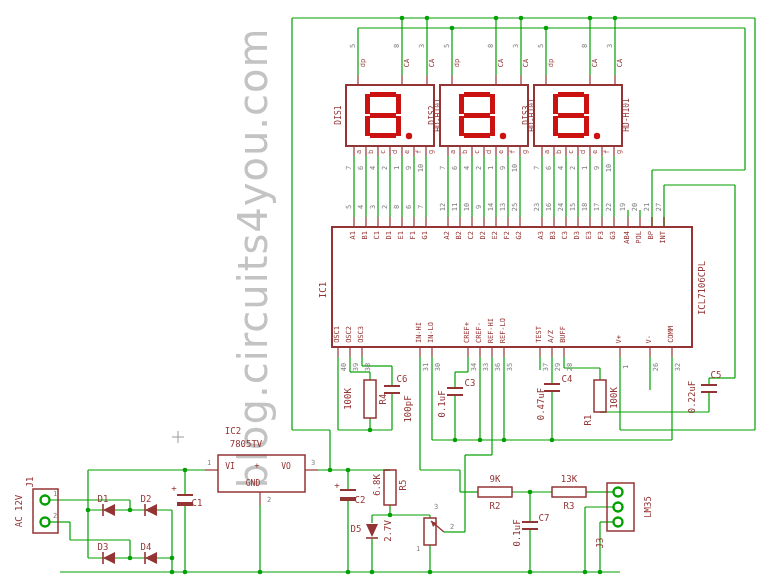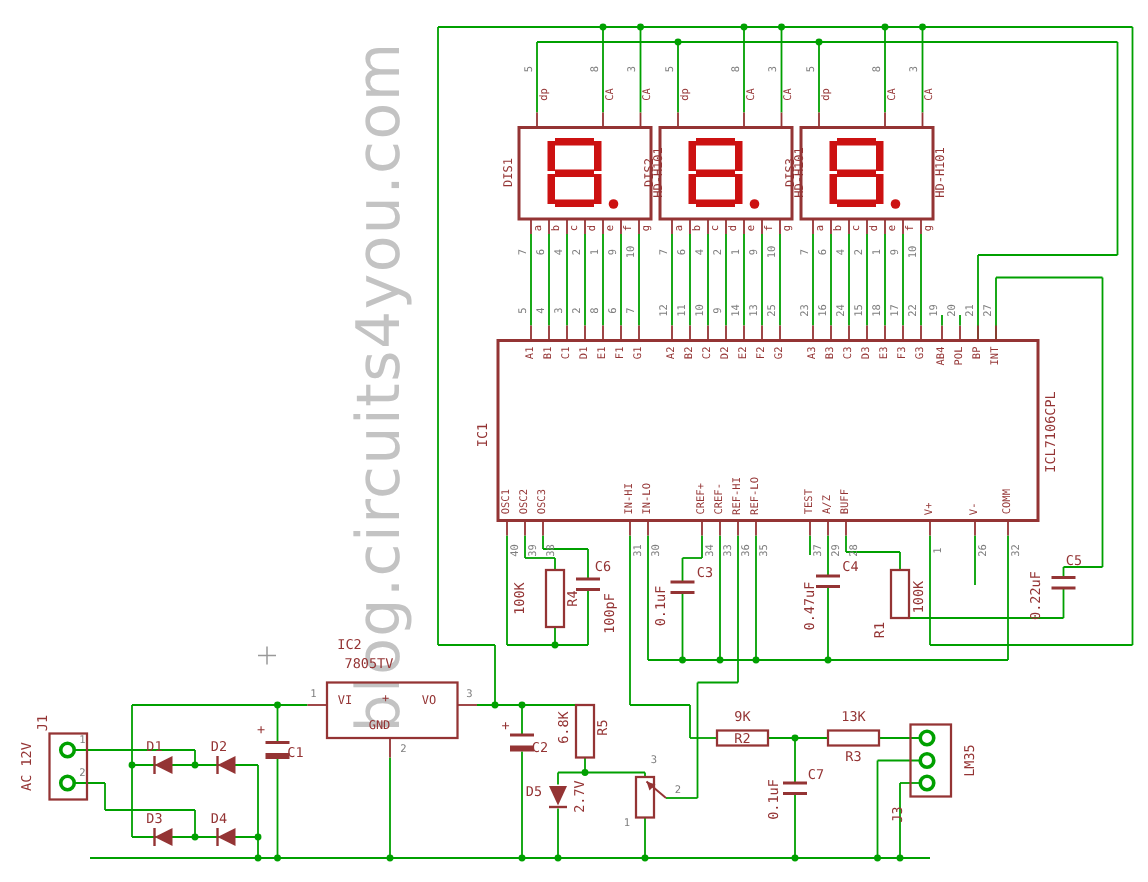--- a/index.html
+++ b/index.html
@@ -488,21 +488,21 @@
       <span class="lbl  h" style="left: 360px; top: 500px;">C2</span>
       <span class="lbl  h" style="left: 337px; top: 485px;">+</span>
       <span class="lbl  rc" style="left: 377px; top: 485px;">6.8K</span>
       <span class="lbl  rc" style="left: 403px; top: 485px;">R5</span>
       <span class="lbl  h" style="left: 356px; top: 529px;">D5</span>
       <span class="lbl  rc" style="left: 388px; top: 531px;">2.7V</span>
       <span class="lbl pn h" style="left: 436px; top: 507px;">3</span>
       <span class="lbl pn h" style="left: 452px; top: 527px;">2</span>
       <span class="lbl pn h" style="left: 418px; top: 549px;">1</span>
       <span class="lbl  h" style="left: 495px; top: 479px;">9K</span>
-      <span class="lbl  h" style="left: 495px; top: 494px;">R2</span>
+      <span class="lbl  h" style="left: 495px; top: 506px;">R2</span>
       <span class="lbl  h" style="left: 569px; top: 479px;">13K</span>
       <span class="lbl  h" style="left: 569px; top: 506px;">R3</span>
       <span class="lbl  h" style="left: 544px; top: 518px;">C7</span>
       <span class="lbl  rc" style="left: 517px; top: 533px;">0.1uF</span>
       <span class="lbl  rc" style="left: 648px; top: 507px;">LM35</span>
       <span class="lbl  rc" style="left: 600px; top: 543px;">J3</span>
       <span class="lbl  rc" style="left: 348px; top: 399px;">100K</span>
       <span class="lbl  rc" style="left: 383px; top: 399px;">R4</span>
       <span class="lbl  h" style="left: 402px; top: 379px;">C6</span>
       <span class="lbl  rc" style="left: 408px; top: 409px;">100pF</span>

